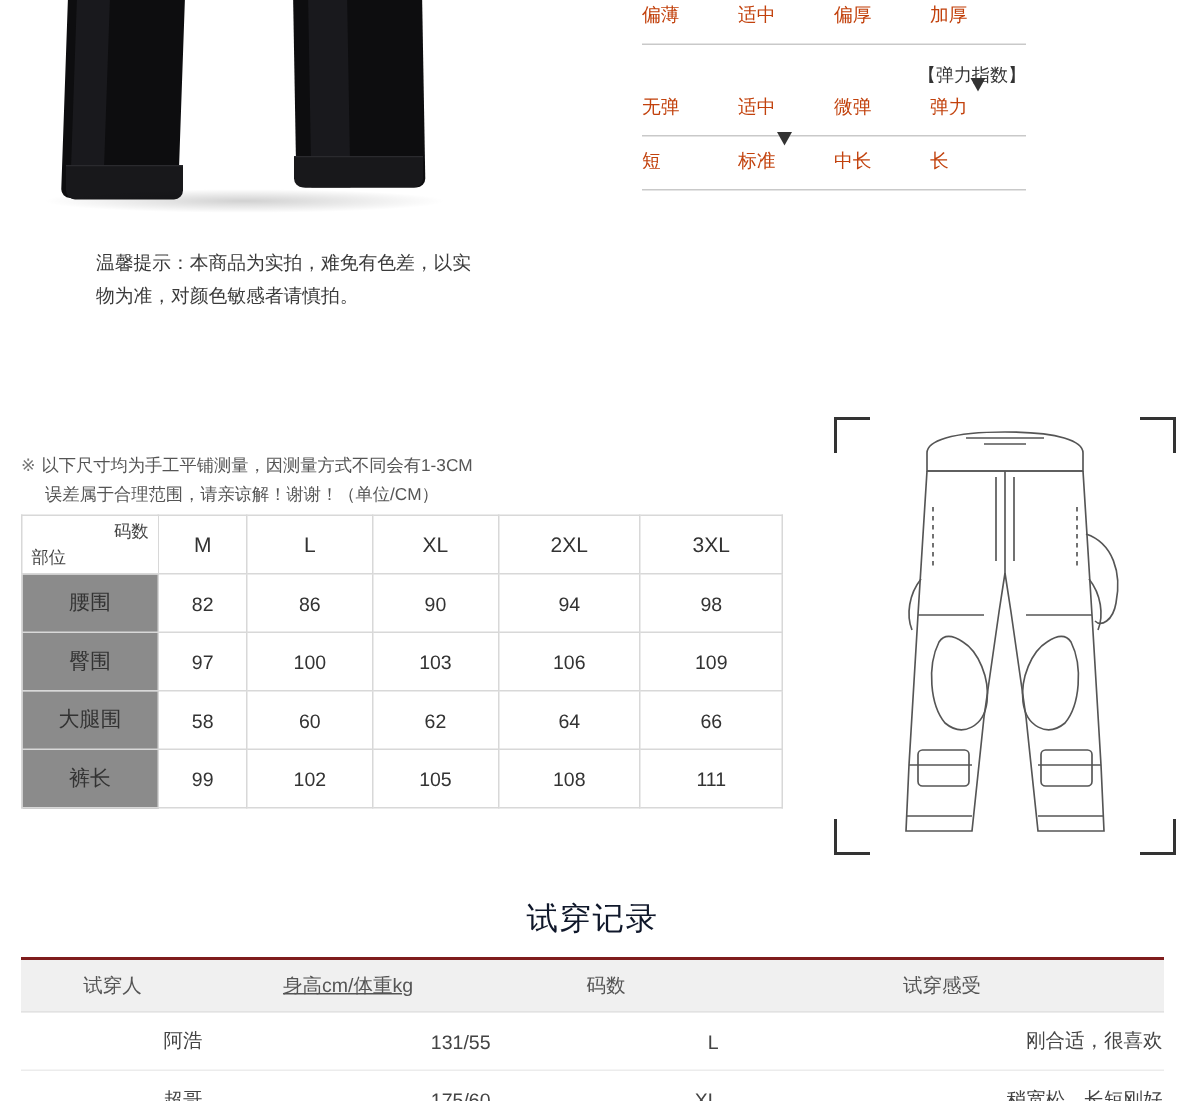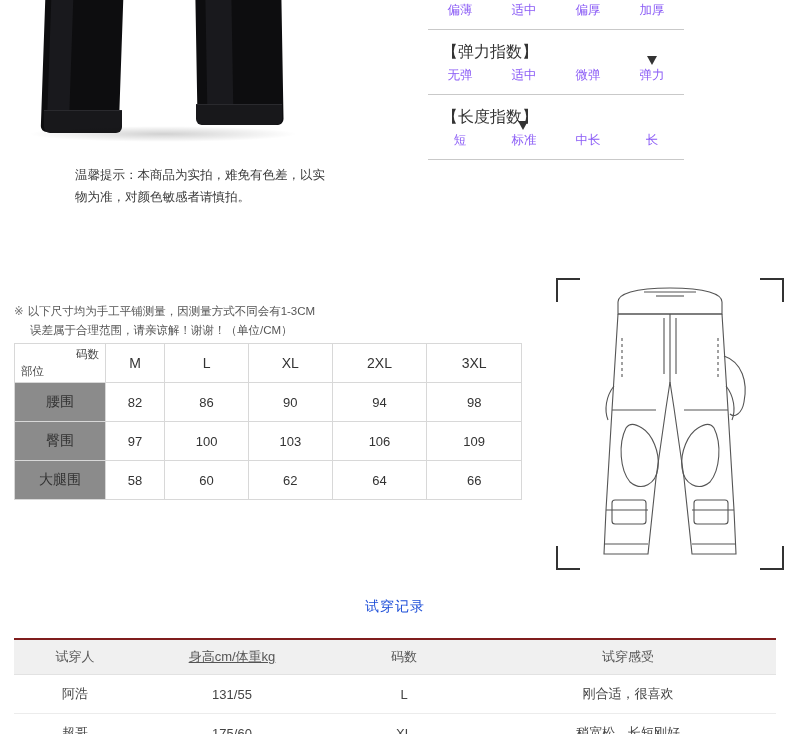--- a/index.html
+++ b/index.html
@@ -28,48 +28,48 @@
   .legB .legshade{left:10px;top:0;width:26px;height:185px;opacity:.8;}
   .cuff{position:absolute;background:#18181b;border-top:1px solid #2a2a2e;}
   .cuffA{left:44px;top:110px;width:78px;height:22px;border-radius:0 0 6px 6px;}
   .cuffB{left:196px;top:104px;width:86px;height:20px;border-radius:0 0 6px 6px;}
   .shadow{
     position:absolute;left:28px;top:126px;width:270px;height:16px;
     background:radial-gradient(ellipse at center,rgba(0,0,0,.18),rgba(0,0,0,0) 70%);
   }
 
   .tip{
-    position:absolute;left:75px;top:164px;width:260px;
+    position:absolute;left:64px;top:164px;width:260px;
     font-size:12.5px;line-height:22px;color:#3a3a3a;
   }
 
   
   .meters{position:absolute;left:428px;top:0;width:256px;}
   .meter-row{position:relative;height:36px;}
   .meter-line{
     position:absolute;left:0;top:29px;width:256px;height:1px;background:#c9c9c9;
   }
   .ticks{
     position:absolute;left:0;top:2px;width:256px;
     display:flex;justify-content:space-between;
   }
   .ticks span{
-    flex:1;text-align:center;font-size:12.5px;color:#8b5cf6;
+    flex:1;text-align:left;font-size:12.5px;color:#c2410c;
   }
   .marker{
     position:absolute;top:-9px;width:10px;height:12px;
   }
   .marker:after{
     content:"";position:absolute;left:0;top:0;
     width:0;height:0;
     border-left:5px solid transparent;border-right:5px solid transparent;
     border-top:9px solid #333;
   }
   .meter-title{
-    font-size:16px;color:#333;padding:6px 0 2px 14px;
+    font-size:12px;color:#333;padding:6px 0 2px 14px;text-align:right;
   }
   .meter-block{position:relative;}
 
   
   .section-bar{
     position:absolute;left:14px;top:248px;width:334px;height:34px;
     background:#111113;color:#fff;
     display:flex;align-items:center;
     padding-left:10px;box-sizing:border-box;
     font-size:15px;letter-spacing:.3px;
@@ -106,32 +106,32 @@
   .draw{position:absolute;left:556px;top:278px;width:228px;height:292px;}
   .bracket{position:absolute;width:22px;height:22px;}
   .bracket.tl{left:0;top:0;border-left:2px solid #333;border-top:2px solid #333;}
   .bracket.tr{right:0;top:0;border-right:2px solid #333;border-top:2px solid #333;}
   .bracket.bl{left:0;bottom:0;border-left:2px solid #333;border-bottom:2px solid #333;}
   .bracket.br{right:0;bottom:0;border-right:2px solid #333;border-bottom:2px solid #333;}
 
   
   .tryon-title{
     position:absolute;left:0;top:598px;width:790px;text-align:center;
-    font-size:14px;color:#1d4ed8;letter-spacing:1px;
+    font-size:21px;color:#0f172a;letter-spacing:1px;
   }
   .tryon{
     position:absolute;left:14px;top:638px;width:762px;
     border-collapse:collapse;font-size:13px;
   }
   .tryon th{
     background:#f0f0f0;color:#555;font-weight:normal;height:32px;
     border-top:2px solid #7f1d1d;border-bottom:1px solid #e2e2e2;
   }
   .tryon td{
-    height:36px;text-align:center;color:#444;
+    height:36px;text-align:right;color:#444;
     border-bottom:1px solid #ececec;
   }
   .tryon .c-name{width:120px;}
   .tryon .c-hw{width:190px;text-decoration:underline;}
   .tryon .c-size{width:150px;}
 </style>
 </head>
 <body>
 
 <div class="page">
@@ -173,21 +173,20 @@
           <span>适中</span>
           <span>微弹</span>
           <span>弹力</span>
         </div>
         <div class="marker" style="left:219px;"></div>
         <div class="meter-line"></div>
       </div>
     </div>
 
     <div class="meter-block">
-      <div class="meter-title">【长度指数】</div>
       <div class="meter-row">
         <div class="ticks">
           <span>短</span>
           <span>标准</span>
           <span>中长</span>
           <span>长</span>
         </div>
         <div class="marker" style="left:90px;"></div>
         <div class="meter-line"></div>
       </div>
@@ -233,20 +232,28 @@
         <td>109</td>
       </tr>
       <tr>
         <td class="rowhead">大腿围</td>
         <td>58</td>
         <td>60</td>
         <td>62</td>
         <td>64</td>
         <td>66</td>
       </tr>
+      <tr>
+        <td class="rowhead">裤长</td>
+        <td>99</td>
+        <td>102</td>
+        <td>105</td>
+        <td>108</td>
+        <td>111</td>
+      </tr>
     </tbody>
   </table>
 
   <div class="draw">
     <div class="bracket tl"></div>
     <div class="bracket tr"></div>
     <div class="bracket bl"></div>
     <div class="bracket br"></div>
     <svg width="228" height="292" viewBox="0 0 228 292">
       <g fill="none" stroke="#555" stroke-width="1.1">

